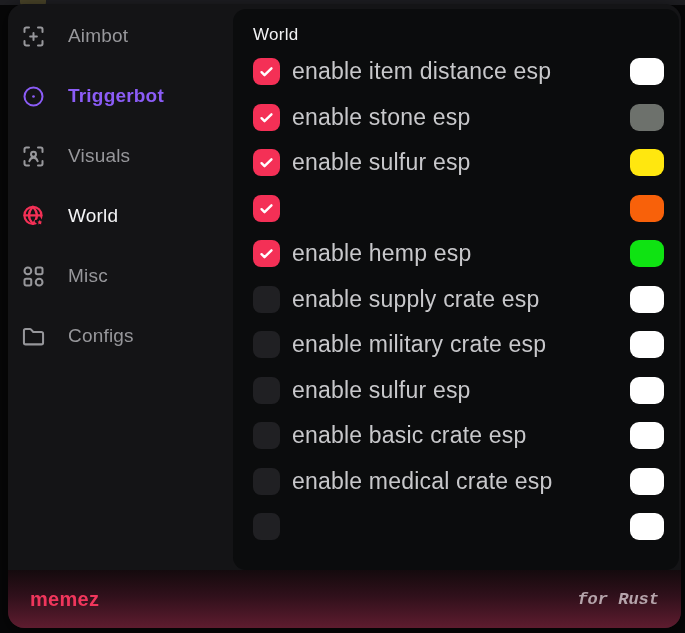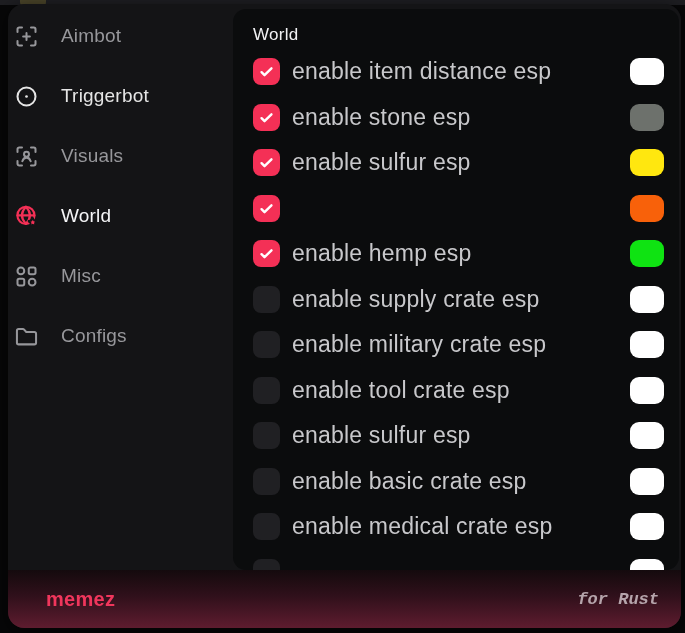--- a/index.html
+++ b/index.html
@@ -4,46 +4,46 @@
 <style>
   html,body{margin:0;padding:0;width:685px;height:633px;background:#070708;overflow:hidden;
     font-family:"Liberation Sans","DejaVu Sans",sans-serif;-webkit-font-smoothing:antialiased;}
   .top-strip{position:absolute;left:0;top:0;width:685px;height:5px;background:#1e1e22;}
   .bg-blob{position:absolute;left:20px;top:0;width:26px;height:6px;background:#4a4429;border-radius:0 0 4px 4px;}
   .window{position:absolute;left:8px;top:4px;width:673px;height:624px;background:#141416;
     border-radius:16px;overflow:hidden;box-shadow:0 4px 18px rgba(0,0,0,.6);}
 
   
   .sidebar{position:absolute;left:0;top:2px;width:225px;}
-  .side-item{height:60px;display:flex;align-items:center;padding-left:5px;cursor:pointer;
+  .side-item{height:60px;display:flex;align-items:center;padding-left:12px;cursor:pointer;
     color:#97979b;font-size:19px;letter-spacing:.2px;}
   .side-item .icon-slot{width:27px;height:27px;margin-right:21px;display:flex;align-items:center;justify-content:center;color:inherit;}
   .side-item .icon-slot svg{width:100%;height:100%;}
-  .side-item.disabled{color:#e5e5e5;}
+  .side-item.disabled{color:#8b5cf6;font-weight:bold;}
   .side-item.active{color:#f5f5f7;font-weight:500;}
   .side-item.active .icon-slot{color:#f43056;}
 
   
   .panel{position:absolute;left:225px;top:5px;width:446px;height:561px;background:#0b0c0d;
     border-radius:13px;overflow:hidden;}
   .panel-title{margin:13px 0 0 20px;font-size:17px;line-height:26px;color:#f1f1f3;font-weight:500;letter-spacing:.3px;}
   .esp-list{margin-top:1px;}
   .esp-row{height:45.5px;display:flex;align-items:center;padding:0 15px 0 20px;}
   .checkbox{width:27px;height:27px;border-radius:8px;flex:0 0 auto;display:flex;align-items:center;justify-content:center;cursor:pointer;}
   .checkbox.checked{background:#f43056;}
   .checkbox.unchecked{background:#202023;}
   .row-label{margin-left:12px;font-size:23px;color:#c8c8cb;letter-spacing:.2px;}
   .spacer{flex:1;}
   .swatch{width:34px;height:27px;border-radius:9px;flex:0 0 auto;cursor:pointer;}
 
   
   .footer{position:absolute;left:0;bottom:0;width:100%;height:58px;
     background:linear-gradient(180deg,#140a0d 0%,#30101b 45%,#5e1c2f 100%);
     display:flex;align-items:center;padding:0 22px;box-sizing:border-box;}
-  .brand{font-size:20px;font-weight:700;letter-spacing:.3px;margin-left:16px;}
+  .brand{font-size:20px;font-weight:700;letter-spacing:.3px;}
   .tagline{margin-left:auto;font-size:17px;font-style:italic;font-weight:600;color:#b5a4ab;font-family:Liberation Mono, monospace;}
 </style>
 </head>
 <body>
 
 <div class="top-strip"></div>
 <div class="bg-blob"></div>
 
 <div class="window">
 
@@ -187,28 +187,20 @@
 
   <div class="esp-row">
     <div class="checkbox unchecked">
       
     </div>
     <span class="row-label">enable military crate esp</span>
     <span class="spacer"></span>
     <div class="swatch" style="background: rgb(255, 255, 255);"></div>
   </div>
 
-  <div class="esp-row">
-    <div class="checkbox unchecked">
-      
-    </div>
-    <span class="row-label">enable tool crate esp</span>
-    <span class="spacer"></span>
-    <div class="swatch" style="background: rgb(255, 255, 255);"></div>
-  </div>
 
   <div class="esp-row">
     <div class="checkbox unchecked">
       
     </div>
     <span class="row-label">enable sulfur esp</span>
     <span class="spacer"></span>
     <div class="swatch" style="background: rgb(255, 255, 255);"></div>
   </div>
 

